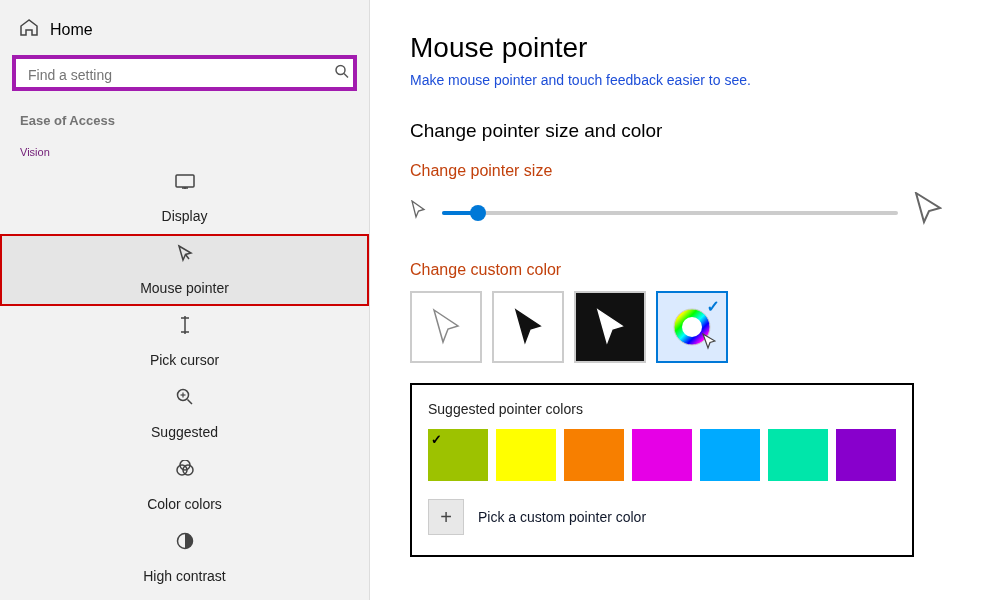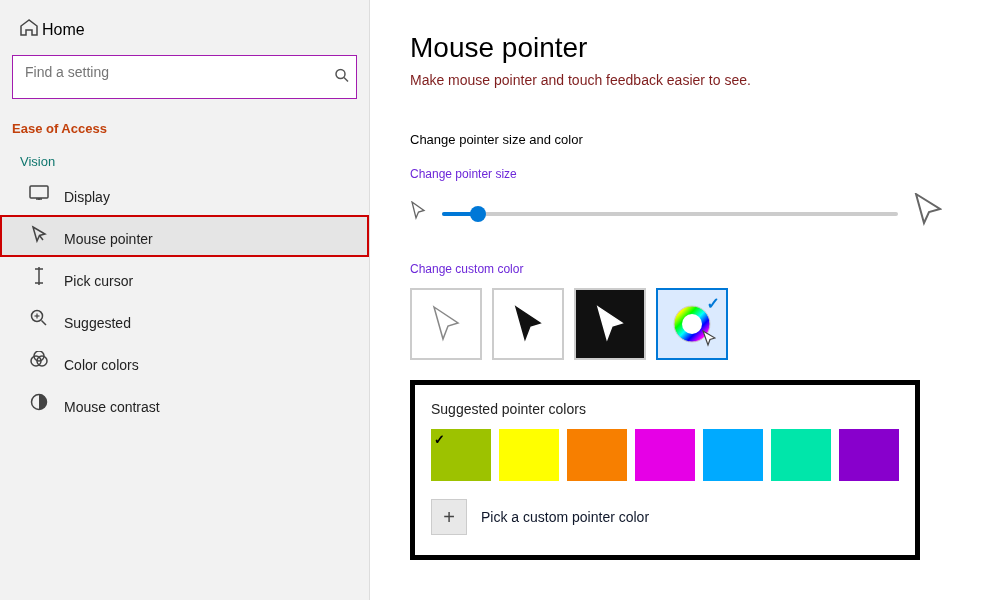--- a/index.html
+++ b/index.html
@@ -12,68 +12,69 @@
       background: #f2f2f2;
       height: 100%;
       display: flex;
       flex-direction: column;
       border-right: 1px solid #ddd;
     }
     .sidebar-home {
       display: flex;
       align-items: center;
       padding: 18px 20px 14px 20px;
-      gap: 4px;
+      gap: 12px;
       cursor: pointer;
       text-align: center;
     }
     .home-icon { font-size: 18px; }
     .sidebar-search {
       margin: 0 12px 18px 12px;
       position: relative;
     }
     .sidebar-search input {
       width: 100%;
-      padding: 8px 36px 18px 12px;
-      border: 1px solid #a21caf;
+      padding: 8px 36px 4px 12px;
+      border: 4px solid #a21caf;
       background: #fff;
       font-size: 14px;
       outline: none;
     }
     .search-icon-btn {
       position: absolute;
       right: 8px;
       top: 50%;
       transform: translateY(-50%);
       background: none;
       border: none;
       cursor: pointer;
       color: #555;
       font-size: 14px;
     }
     .sidebar-section-label {
       font-size: 13px;
       font-weight: 600;
-      padding: 4px 20px 8px 12px;
-      color: #c2410c;
+      padding: 4px 20px 8px 20px;
+      color: #737373;
     }
     .sidebar-vision-label {
-      font-size: 13px;
-      color: #0f766e;
+      font-size: 11px;
+      color: #701a75;
       padding: 10px 20px 6px 20px;
     }
     .nav-item {
       display: flex;
-      align-items: flex-end;
-      padding: 10px 28px;
+      align-items: center;
+      padding: 10px 3px;
       gap: 14px;
       cursor: pointer;
       font-size: 14px;
       color: #222;
       position: relative;
+      flex-direction: column;
     }
     .nav-item.active {
       background: #e5e5e5;
       outline: 2px solid #cc0000;
       outline-offset: -2px;
     }
     .nav-icon { font-size: 16px; width: 22px; text-align: center; }
 
     
     .main-content {
@@ -83,32 +84,32 @@
       background: #fff;
     }
     .page-title {
       font-size: 28px;
       font-weight: 300;
       margin-bottom: 8px;
       color: #000;
     }
     .page-subtitle {
       font-size: 14px;
-      color: #7f1d1d;
-      margin-bottom: 44px;
+      color: #1d4ed8;
+      margin-bottom: 32px;
     }
     .section-title {
-      font-size: 13px;
+      font-size: 19px;
       font-weight: 400;
       margin-bottom: 20px;
       color: #000;
     }
     .control-label {
-      font-size: 12px;
-      color: #6d28d9;
+      font-size: 16px;
+      color: #c2410c;
       margin-bottom: 12px;
     }
     
     .slider-row {
       display: flex;
       align-items: center;
       gap: 16px;
       margin-bottom: 28px;
     }
     .cursor-small {
@@ -165,21 +166,21 @@
       background: #fff;
     }
     .color-option.active-color {
       border-color: #0078d7;
       background: #e8f0fe;
     }
     .color-option-white { background: #fff; }
 
     
     .suggested-box {
-      border: 5px solid #000000;
+      border: 2px solid #000000;
       padding: 16px;
       display: inline-block;
       min-width: 480px;
     }
     .suggested-title {
       font-size: 14px;
       color: #222;
       margin-bottom: 12px;
     }
     .color-swatches {
@@ -318,21 +319,21 @@
     <span>Color colors</span>
   </div>
 
   <div class="nav-item">
     <span class="nav-icon">
       <svg width="18" height="18" viewBox="0 0 18 18" fill="none">
         <circle cx="9" cy="9" r="7.5" stroke="#444" stroke-width="1.5"></circle>
         <path d="M9 1.5A7.5 7.5 0 0 1 9 16.5Z" fill="#444"></path>
       </svg>
     </span>
-    <span>Mouse contrast</span>
+    <span>High contrast</span>
   </div>
 </div>
 
 <div class="main-content">
   <h1 class="page-title">Mouse pointer</h1>
   <p class="page-subtitle">Make mouse pointer and touch feedback easier to see.</p>
 
   <h2 class="section-title">Change pointer size and color</h2>
 
   

